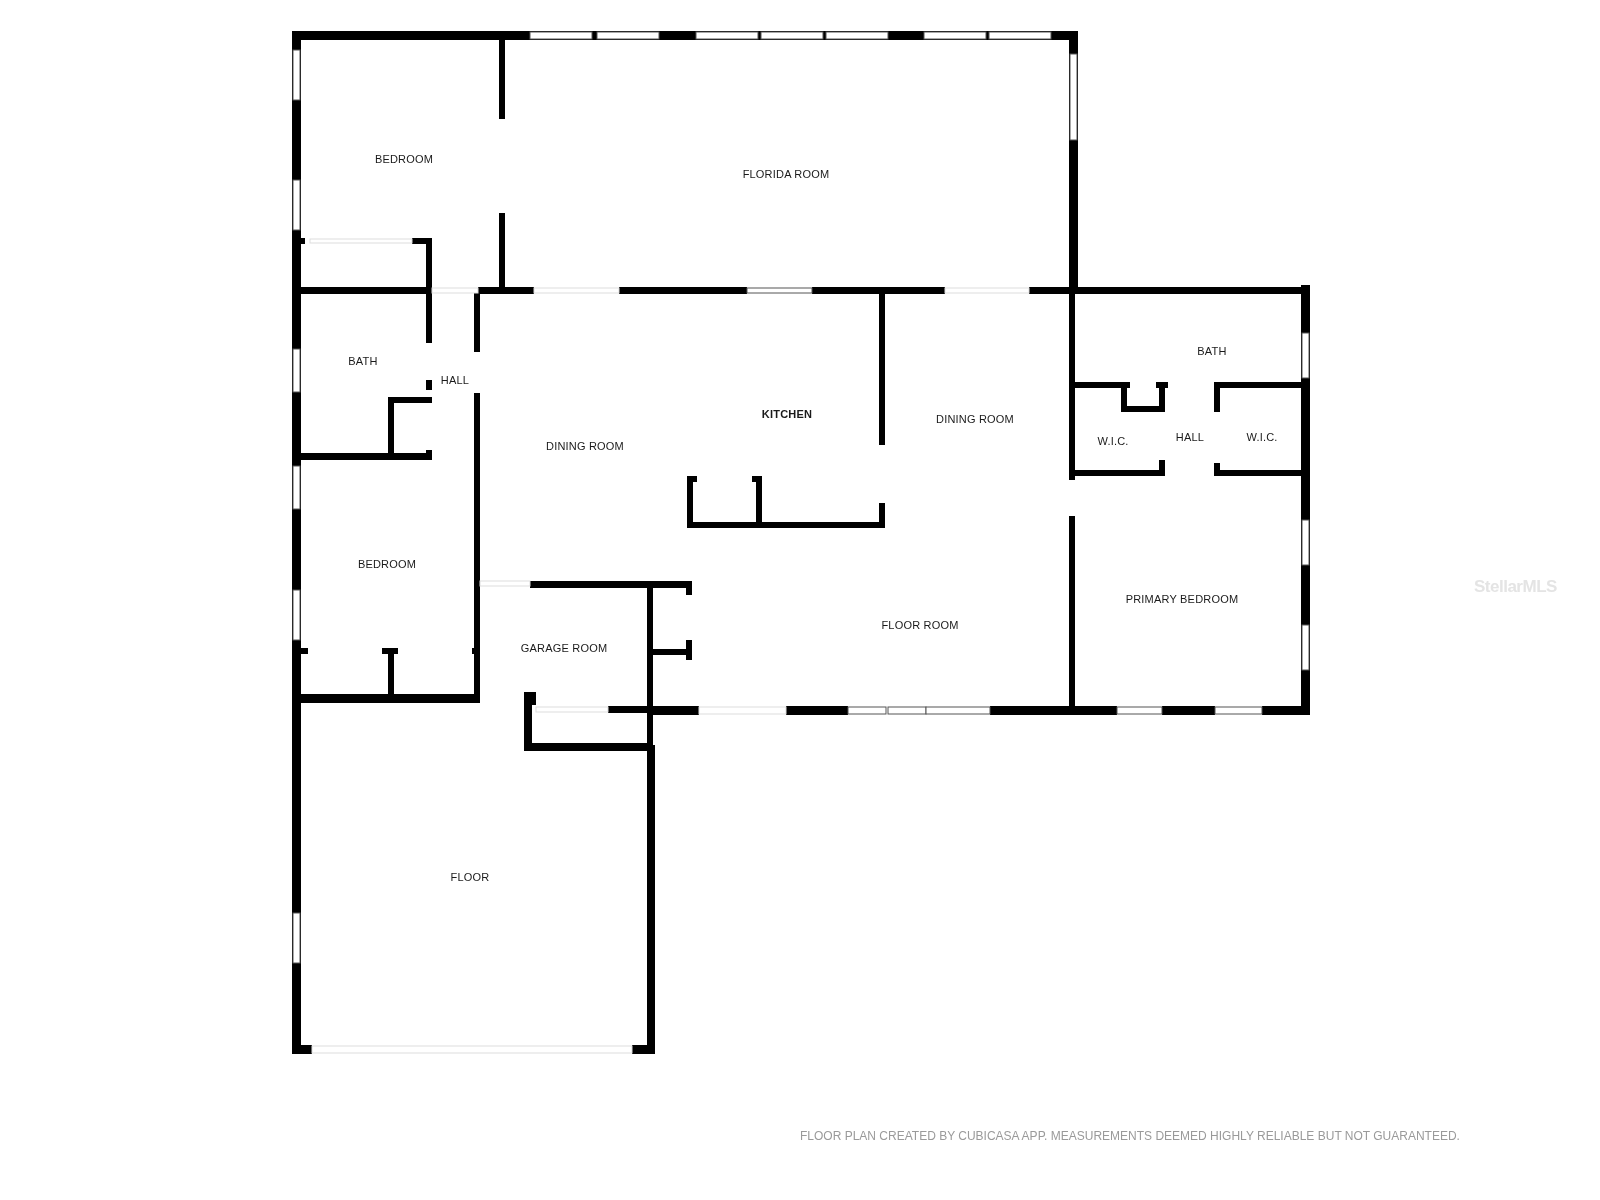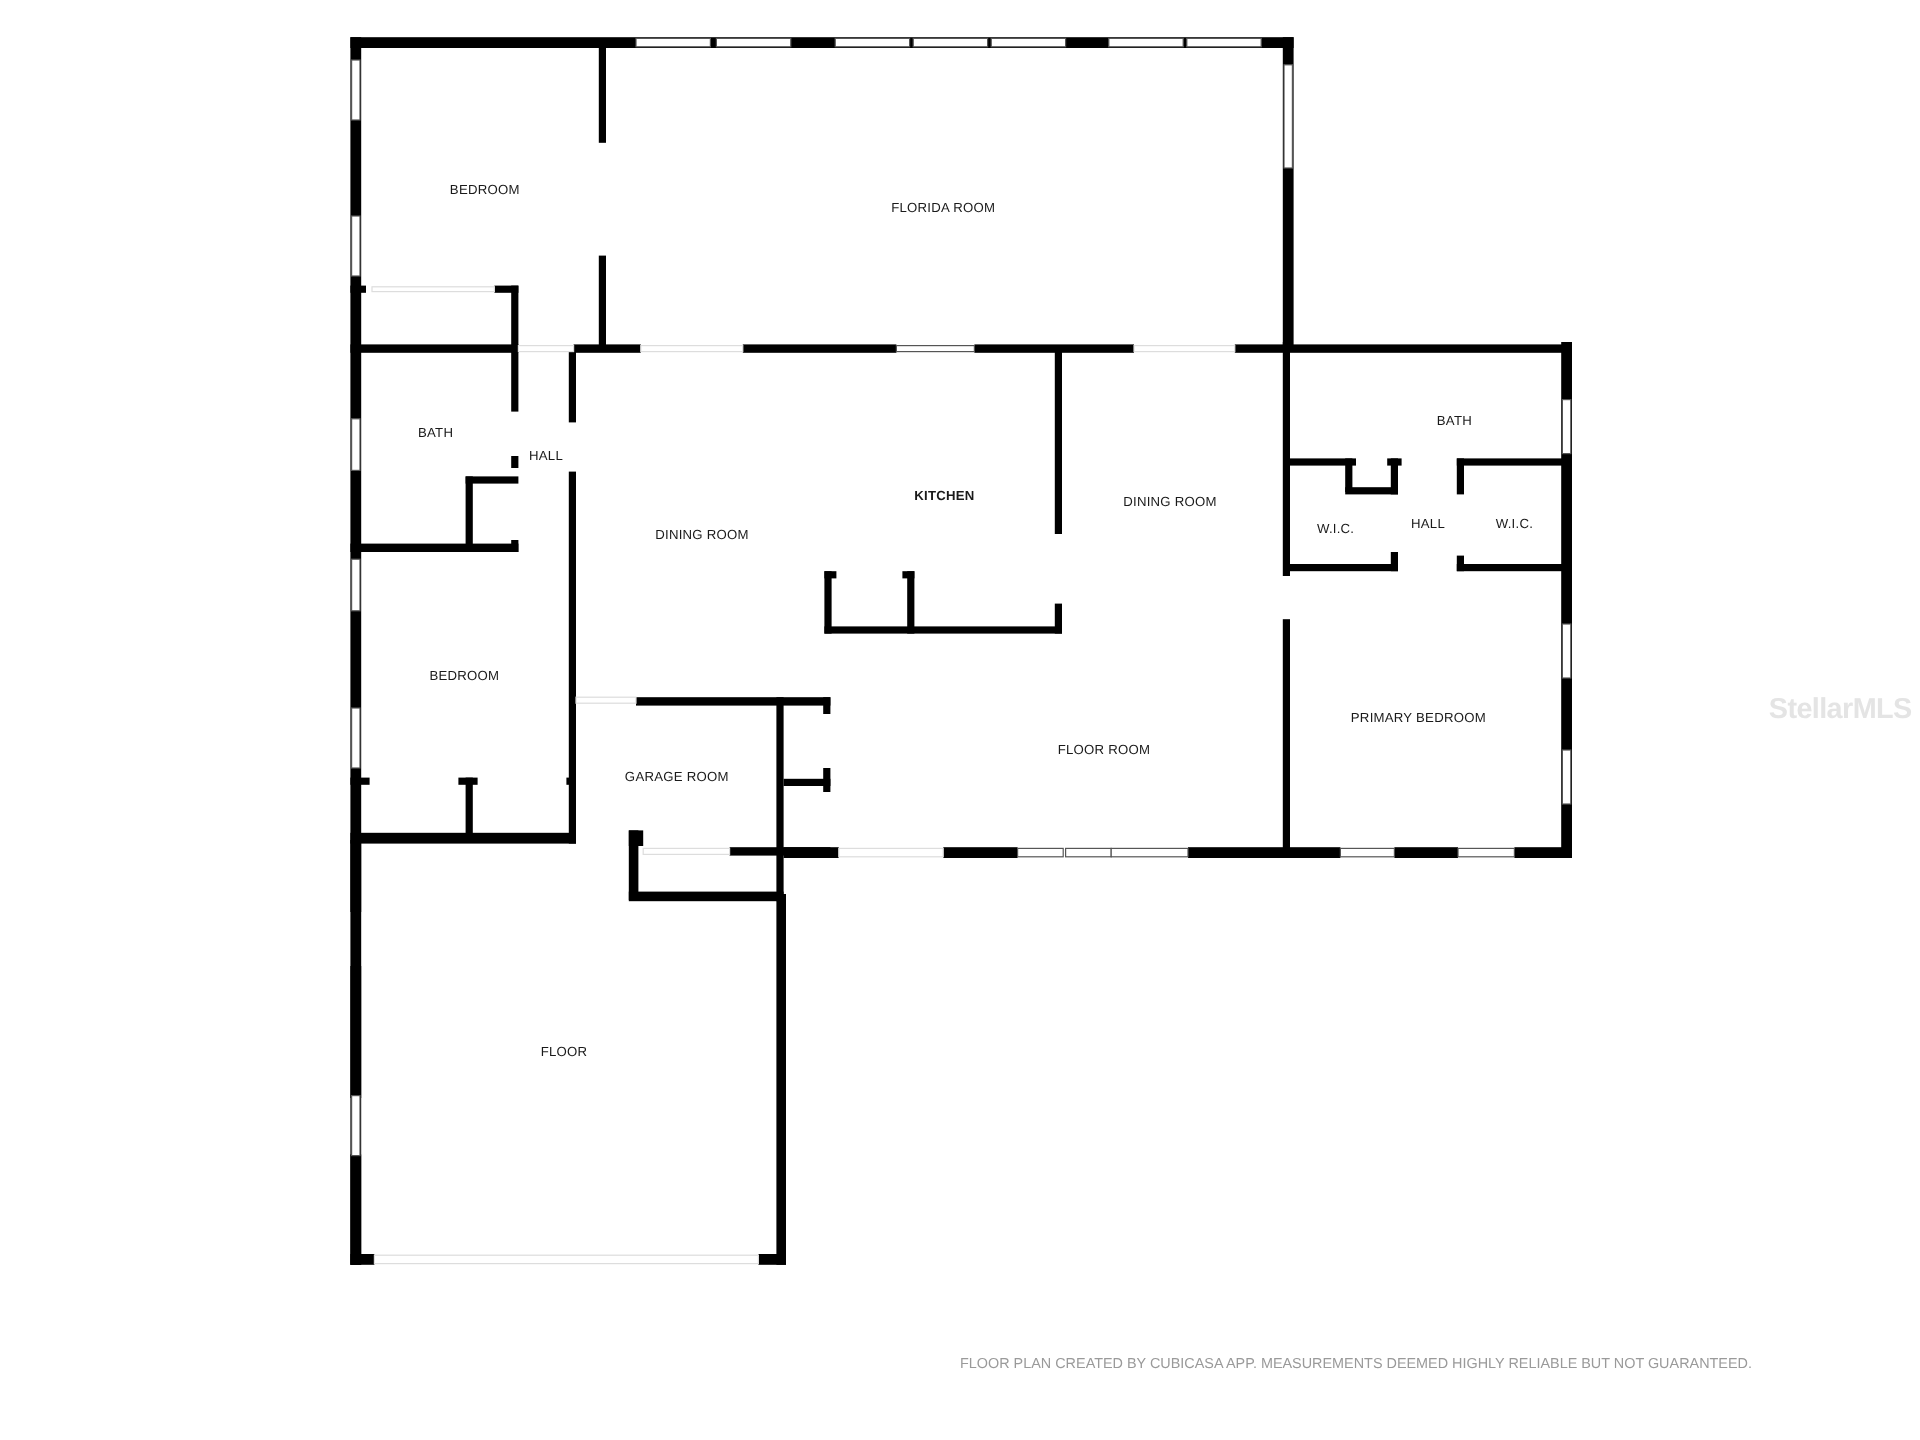--- a/index.html
+++ b/index.html
@@ -3,21 +3,21 @@
 <meta charset="utf-8">
 <style>
   html, body { margin:0; padding:0; background:#ffffff; }
   body { width:1600px; height:1200px; position:relative; overflow:hidden; font-family:"Liberation Sans", "DejaVu Sans", sans-serif; }
   #plan { position:absolute; left:0; top:0; width:1600px; height:1200px; }
   .wall { fill:#000; }
   .win { fill:#fff; stroke:#555; stroke-width:1; }
   .door { fill:#fff; stroke:#ddd; stroke-width:1; }
   .label { position:absolute; font-size:11px; color:#1a1a1a; letter-spacing:0.2px; transform:translate(-50%,-50%); white-space:nowrap; }
   .footer { position:absolute; left:570px; top:1129px; width:0; font-size:12px; color:#9a9a9a; white-space:nowrap; transform:translateX(-50%); }
-  .watermark { position:absolute; left:1474px; top:577px; font-size:24px; color:#e4e4e4; font-weight:bold; letter-spacing:-0.5px; }
+  .watermark { position:absolute; left:1474px; top:577px; font-size:17px; color:#e4e4e4; font-weight:bold; letter-spacing:-0.5px; }
 </style>
 </head>
 <body>
 
 <svg id="plan" viewBox="0 0 1600 1200" xmlns="http://www.w3.org/2000/svg">
 
   <g>
 
     <rect class="wall" x="292" y="31" width="786" height="9"></rect>
 

